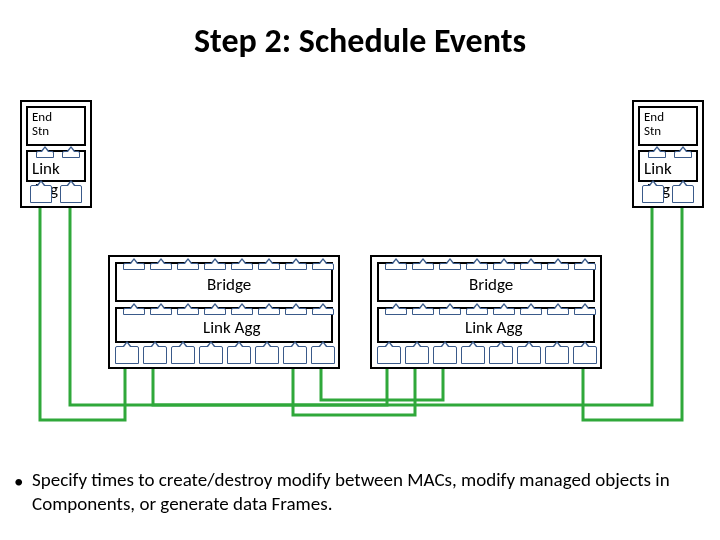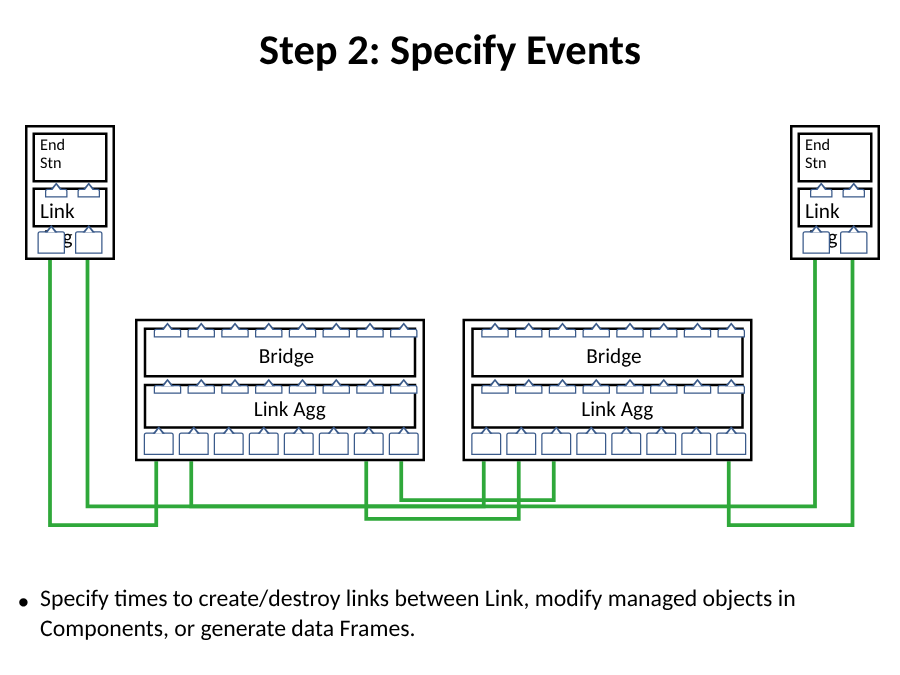--- a/index.html
+++ b/index.html
@@ -89,21 +89,21 @@
     position: absolute;
     left: 0;
     top: 0;
     width: 720px;
     height: 540px;
   }
 </style>
 </head>
 <body>
 
-<h1 class="title">Step 2:  Specify Events</h1>
+<h1 class="title">Step 2:  Schedule Events</h1>
 
 <div class="canvas">
 
   <svg class="wires">
     <g stroke="#2fa83a" stroke-width="3" fill="none">
 
       <path d="M 40 205 L 40 420 L 125 420 L 125 368"></path>
 
       <path d="M 70 205 L 70 405 L 387 405 L 387 368"></path>
 
@@ -220,16 +220,16 @@
       <div class="port" style="left:84px; width:24px; height:18px;"></div>
       <div class="port" style="left:112px; width:24px; height:18px;"></div>
       <div class="port" style="left:140px; width:24px; height:18px;"></div>
       <div class="port" style="left:168px; width:24px; height:18px;"></div>
       <div class="port" style="left:196px; width:24px; height:18px;"></div>
     </div>
   </div>
 
   <div class="bullet" style="top:468px;">
     <span class="bullet-dot">•</span>
-    <span>Specify times to create/destroy links between Link, modify managed objects in Components, or generate data Frames.</span>
+    <span>Specify times to create/destroy modify between MACs, modify managed objects in Components, or generate data Frames.</span>
   </div>
 
 </div>
 
 </body></html>

